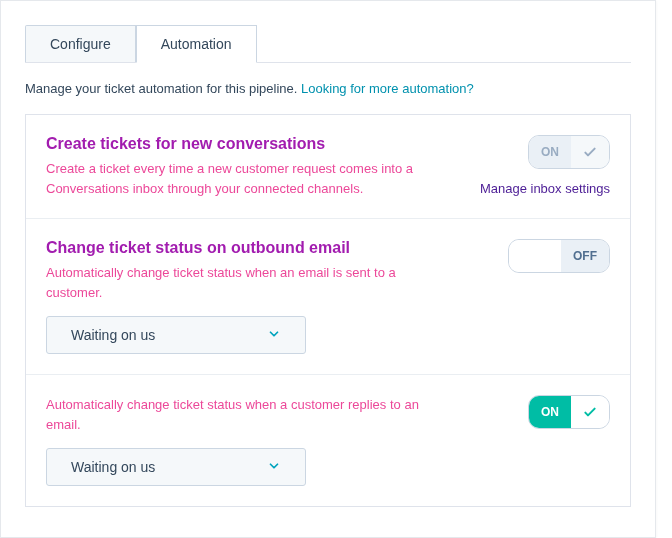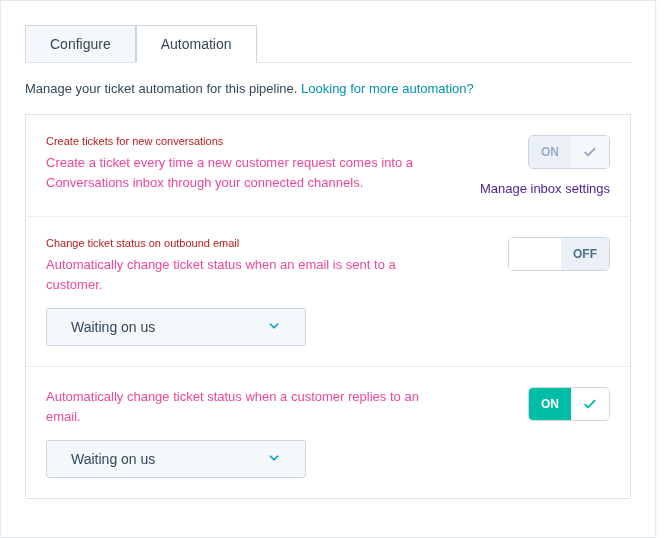--- a/index.html
+++ b/index.html
@@ -8,25 +8,25 @@
     .tabs { display: flex; border-bottom: 1px solid #dfe3eb; margin-bottom: 18px; }
     .tab { padding: 10px 24px; border: 1px solid #cbd6e2; border-bottom: none; color: #33475b; background: #f5f8fa; cursor: pointer; font-size: 14px; }
     .tab:first-child { border-top-left-radius: 2px; }
     .tab.active { background: #fff; border-color: #cbd6e2; position: relative; z-index: 2; border-bottom: 1px solid #fff; margin-bottom: -1px; font-weight: 500; }
     .intro { font-size: 13px; color: #33475b; margin-bottom: 18px; }
     .intro a { color: #0091ae; text-decoration: none; cursor: pointer; }
     .card { border: 1px solid #dfe3eb; }
     .section { padding: 20px; border-bottom: 1px solid #eaeef2; }
     .section:last-child { border-bottom: none; }
     .row { display: flex; justify-content: space-between; align-items: flex-start; gap: 16px; }
-    .heading { font-weight: 400; font-size: 11px; color: #b91c1c; margin-bottom: 6px; }
+    .heading { font-weight: 700; font-size: 16px; color: #a21caf; margin-bottom: 6px; }
     .desc { font-size: 13px; color: #ec4899; line-height: 1.5; max-width: 380px; }
     .right { display: flex; flex-direction: column; align-items: flex-end; gap: 12px; min-width: 160px; }
     .link { color: #4c1d95; font-size: 13px; cursor: pointer; }
-    .toggle { display: inline-flex; align-items: stretch; height: 34px; border: 1px solid #cbd6e2; border-radius: 5px; overflow: hidden; background: #fff; cursor: pointer; }
+    .toggle { display: inline-flex; align-items: stretch; height: 34px; border: 1px solid #cbd6e2; border-radius: 11px; overflow: hidden; background: #fff; cursor: pointer; }
     .toggle .label { display: flex; align-items: center; justify-content: center; padding: 0 12px; font-size: 12px; font-weight: 600; color: #516f90; min-width: 40px; }
     .toggle .check { display: flex; align-items: center; justify-content: center; width: 38px; }
     .toggle svg { width: 16px; height: 16px; }
     .toggle.on-active .label { background: #00bda5; color: #fff; }
     .toggle.on-active .check { background: #fff; }
     .toggle.on-active svg path { stroke: #00bda5; }
     .toggle.on-disabled .label { background: #eaf0f6; color: #99acc2; }
     .toggle.on-disabled .check { background: #f5f8fa; }
     .toggle.on-disabled svg path { stroke: #99acc2; }
     .toggle.on-disabled { cursor: default; }

